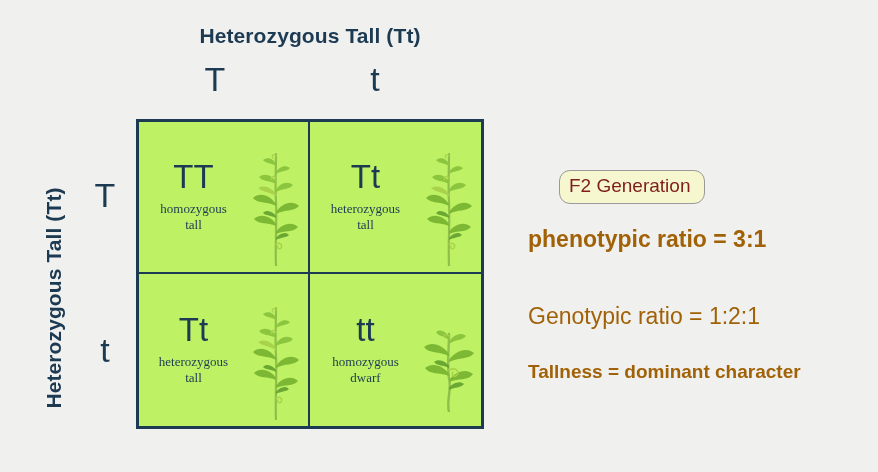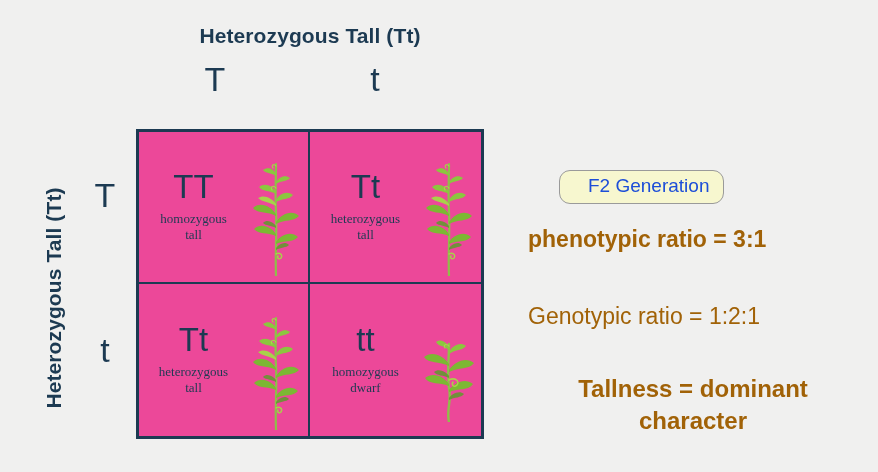--- a/index.html
+++ b/index.html
@@ -68,29 +68,29 @@
     color: #1c3a52;
     line-height: 1;
   }
   .row-allele.r0 { top: 178px; }
   .row-allele.r1 { top: 333px; }
 
   
   .punnett {
     position: absolute;
     left: 136px;
-    top: 129px;
+    top: 119px;
     width: 348px;
     height: 310px;
     border: 3px solid #1c3a52;
     box-sizing: border-box;
     display: grid;
     grid-template-columns: 1fr 1fr;
     grid-template-rows: 1fr 1fr;
-    background: #ec4899;
+    background: #bef264;
   }
   .cell {
     position: relative;
     box-sizing: border-box;
     overflow: hidden;
   }
   .cell.b-right { border-right: 2px solid #1c3a52; }
   .cell.b-bottom { border-bottom: 2px solid #1c3a52; }
 
   .cell-inner {
@@ -129,37 +129,37 @@
     transform: translateX(-50%);
   }
   .plant-holder.tall svg { bottom: 6px; }
   .plant-holder.dwarf svg { bottom: 14px; }
 
   
   .badge {
     position: absolute;
     left: 559px;
     top: 170px;
-    padding: 5px 14px 6px 28px;
+    padding: 5px 14px 6px 9px;
     background: #f7f7cf;
     border: 1.6px solid #9a9a9a;
     border-radius: 11px;
     font-size: 19px;
-    color: #1d4ed8;
+    color: #7f1d1d;
     line-height: 1.1;
   }
   .info-line {
     position: absolute;
     left: 528px;
     color: #a16207;
   }
   .info-line.bold { font-weight: bold; }
   .phenotypic { top: 226px; font-size: 23px; }
   .genotypic  { top: 303px; font-size: 23px; }
-  .dominant   { top: 373px; font-size: 24px; width: 330px; line-height: 1.32; text-align: center; }
+  .dominant   { top: 359px; font-size: 19px; width: 330px; line-height: 1.32; }
 </style>
 </head>
 <body>
 
 <div class="stage">
 
   <div class="top-parent-label">Heterozygous Tall (Tt)</div>
 
   <div class="col-allele c0">T</div>
   <div class="col-allele c1">t</div>

